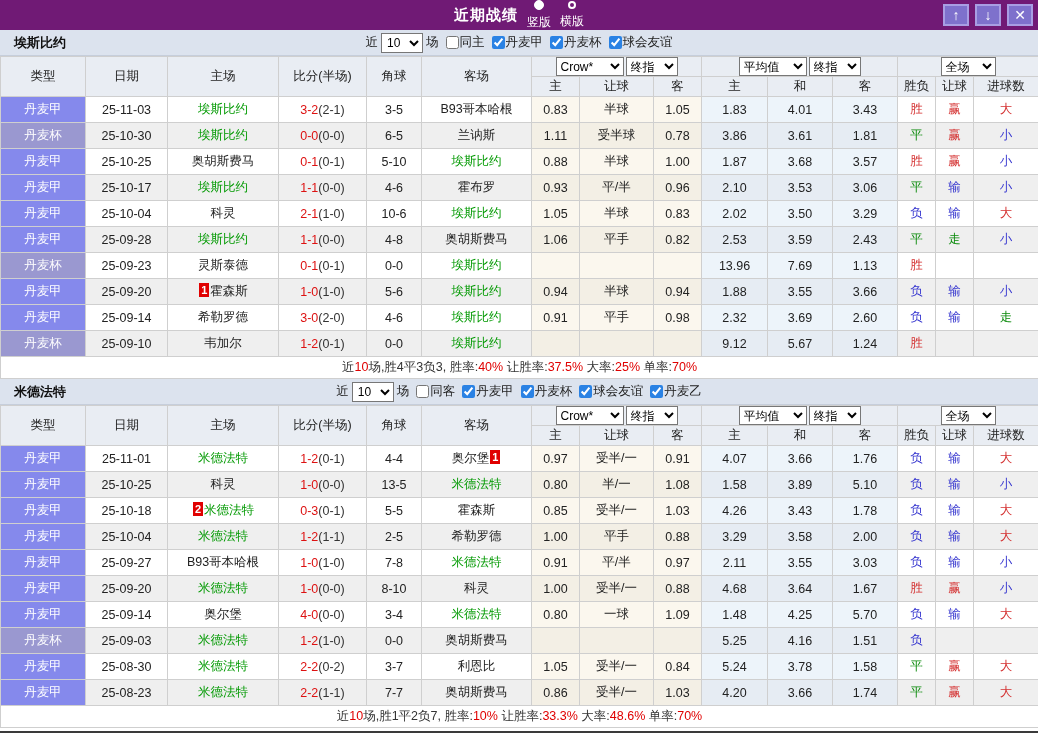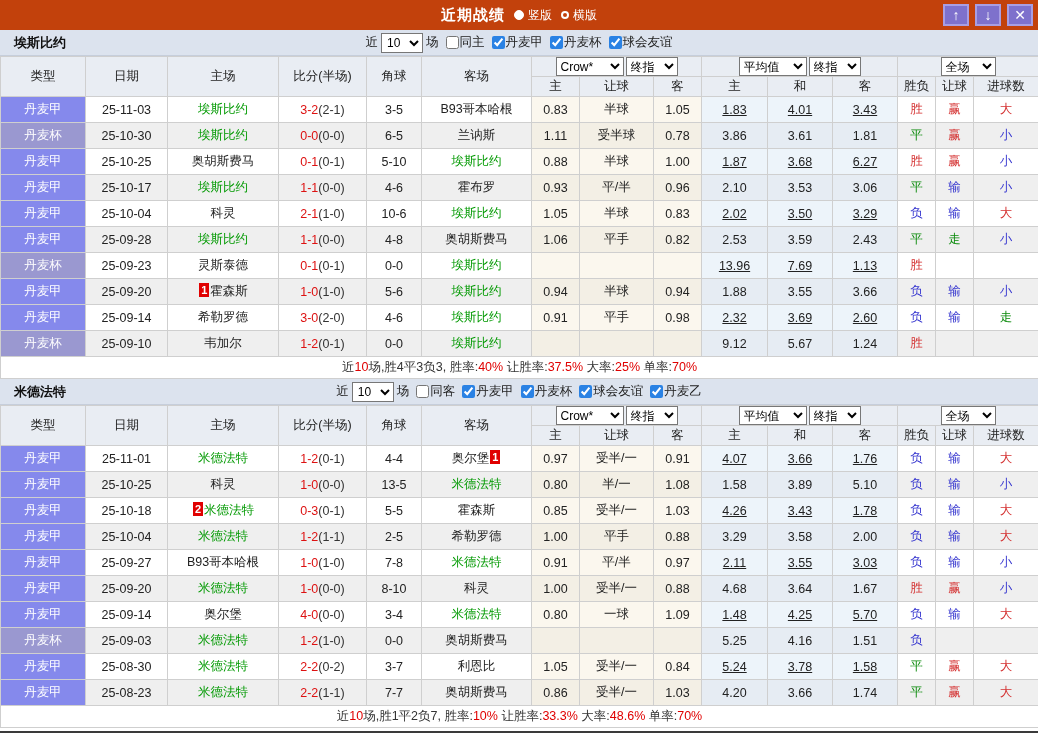--- a/index.html
+++ b/index.html
@@ -1,24 +1,24 @@
 <!DOCTYPE html>
 <html><head>
 <meta charset="utf-8">
 <style>
   * { box-sizing: border-box; }
   html,body { margin:0; padding:0; background:#fff; }
   body { width:1038px; font-family:"Liberation Sans","DejaVu Sans",sans-serif; }
   .app { width:1038px; height:733px; border-bottom:2px solid #3a3a3a; overflow:hidden; background:#fff; }
 
   
-  .titlebar { height:30px; background:#c2410c; position:relative; display:flex; align-items:center; }
+  .titlebar { height:30px; background:#701a75; position:relative; display:flex; align-items:center; }
   .titlebar-center { position:absolute; left:0; right:0; display:flex; justify-content:center; align-items:center; gap:9px; color:#fff; }
   .title { font-weight:bold; font-size:15px; letter-spacing:1px; }
-  .radio-label { display:flex; align-items:center; gap:4px; font-size:12px; cursor:pointer; }
+  .radio-label { display:flex; align-items:center; gap:4px; font-size:12px; cursor:pointer;flex-direction:column; }
   .radio { width:10px; height:10px; border-radius:50%; display:inline-block; }
   .radio.filled { background:#fff; border:1px solid #fff; }
   .radio.hollow { background:transparent; border:2px solid #fff; width:8px; height:8px; }
   .titlebar-buttons { position:absolute; right:5px; display:flex; gap:6px; }
   .tb-btn { width:26px; height:22px; background:#7e71cc; border:2px solid #a89ee3; color:#fff; display:flex; align-items:center; justify-content:center; font-size:14px; font-weight:bold; cursor:pointer; line-height:1; }
 
   
   .section-bar { height:26px; background:#dce3ee; border-bottom:1px solid #c6cedb; position:relative; display:flex; align-items:center; font-size:12.5px; color:#222; }
   .team-name { position:absolute; left:14px; font-weight:bold; font-size:13px; color:#111; }
   .filter { margin:0 auto; display:flex; align-items:center; gap:3px; }
@@ -29,21 +29,21 @@
   
   table.stats-table { border-collapse:collapse; table-layout:fixed; width:1038px; font-size:12.5px; color:#222; }
   .stats-table th, .stats-table td { border:1px solid #cfcfcf; text-align:center; padding:0 1px; white-space:nowrap; overflow:hidden; }
   .stats-table thead th { background:#e9edf3; font-weight:normal; height:20px; font-size:12.5px; color:#222; }
   .stats-table thead select { font-size:12px; height:19px; border:1px solid #777; background:#fff; padding:0; margin:0 1px; max-width:95%; }
   .stats-table tbody td { height:26px; }
   tr.odd  td { background:#ffffff; }
   tr.even td { background:#efefef; }
   tr.odd  td.col-crow { background:#fbf7ee;margin-top:15px; }
   tr.even td.col-crow { background:#f3efe5; }
-  tr.odd  td.col-avg  { background:#edf4fa;text-decoration:underline; }
+  tr.odd  td.col-avg  { background:#edf4fa; }
   tr.even td.col-avg  { background:#e6ecf3; }
   td.col-type { color:#fff; }
   tr.odd td.type-jia, tr.even td.type-jia { background:#8589ec; }
   tr.odd td.type-bei, tr.even td.type-bei { background:#9a98d0; }
   .team-green { color:#009900; }
   .score-ft { color:#dd1111; }
   .score-ht { color:#333; }
   .badge { display:inline-block; background:#e00000; color:#fff; font-size:11px; font-weight:bold; padding:0 2px; margin:0 1px; line-height:14px; vertical-align:1px; }
   .c-r { color:#d43030; } .c-g { color:#0a8a0a; } .c-b { color:#3535cf; } .c-k { color:#333; }
   td.summary-cell { height:22px; background:#fff; font-size:12.5px; color:#333; border:1px solid #cfcfcf; }
@@ -184,21 +184,21 @@
             <td>25-10-25</td>
             <td><span>奥胡斯费马</span></td>
             <td><span class="score-ft">0-1</span><span class="score-ht">(0-1)</span></td>
             <td>5-10</td>
             <td><span class="team-green">埃斯比约</span></td>
             <td class="col-crow">0.88</td>
             <td class="col-crow">半球</td>
             <td class="col-crow">1.00</td>
             <td class="col-avg">1.87</td>
             <td class="col-avg">3.68</td>
-            <td class="col-avg">6.27</td>
+            <td class="col-avg">3.57</td>
             <td class="col-res c-r">胜</td>
             <td class="col-res c-r">赢</td>
             <td class="col-res c-b">小</td>
           </tr>
           <tr class="even">
             <td class="col-type type-jia">丹麦甲</td>
             <td>25-10-17</td>
             <td><span class="team-green">埃斯比约</span></td>
             <td><span class="score-ft">1-1</span><span class="score-ht">(0-0)</span></td>
             <td>4-6</td>

